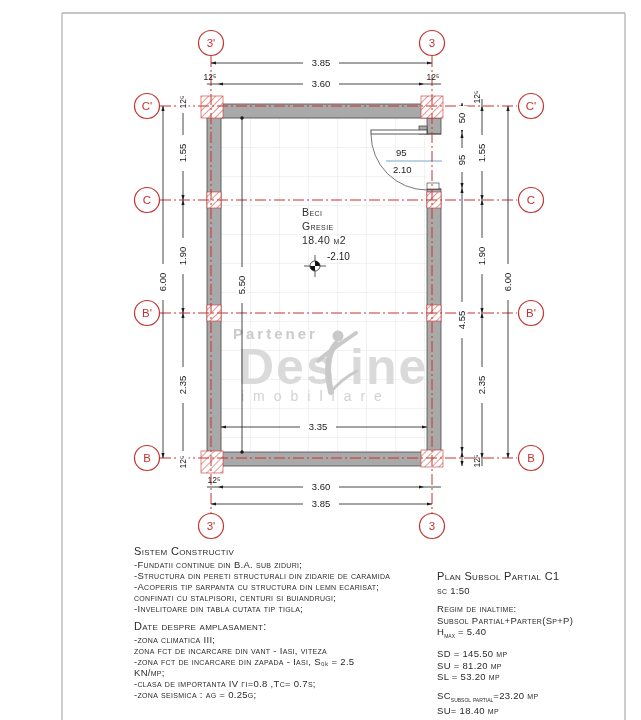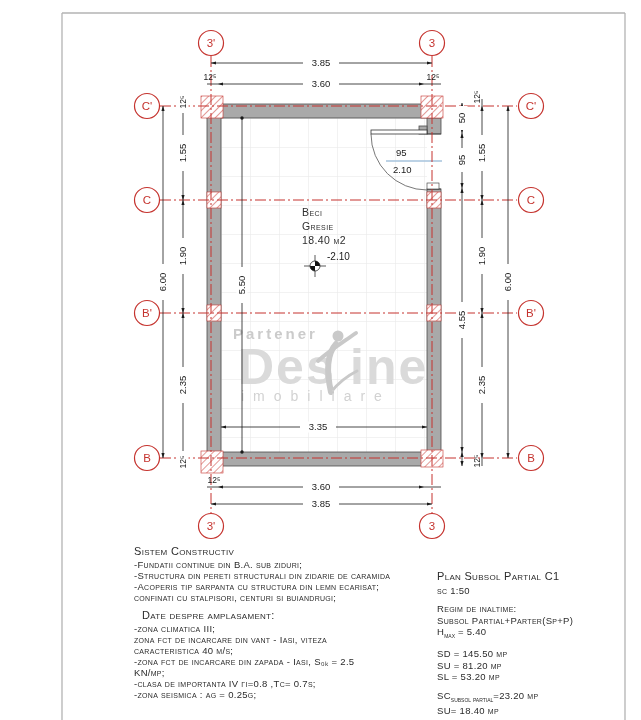--- a/index.html
+++ b/index.html
@@ -11,21 +11,21 @@
   .dimsm{font-size:8.5px;fill:#1a1a1a;}
   .axlbl{font-size:11.5px;fill:#c5332e;}
   .rmtxt{font-size:10.5px;fill:#2e2e2e;font-variant:small-caps;letter-spacing:.4px;}
   .lvltxt{font-size:10px;fill:#1a1a1a;}
   .wm1{font-size:15px;font-weight:bold;letter-spacing:3px;fill:#cbcbcb;}
   .wm2{font-size:50px;font-weight:bold;letter-spacing:2px;fill:#dadada;}
   .wm3{font-size:14px;letter-spacing:9px;fill:#d2d2d2;}
   .col{position:absolute;color:#2b2b2b;font-variant:small-caps;font-size:9.5px;
        line-height:11px;letter-spacing:.3px;}
   .col .h{font-size:11px;margin:0 0 2px 0;font-weight:normal;}
-  .col .h2{margin-top:7px;margin-left:8px;}
+  .col .h2{margin-top:7px;}
   .col div{white-space:nowrap;}
   .col .gap{height:7px;}
   .col sub{font-size:6.5px;letter-spacing:0;}
 </style>
 </head>
 <body>
 
 <svg id="plansvg" width="641" height="720" viewBox="0 0 641 720">
   <defs>
     <marker id="arw" viewBox="0 0 10 10" refX="9.5" refY="5" markerWidth="7" markerHeight="7" orient="auto-start-reverse">
@@ -257,24 +257,24 @@
     <path d="M315,266 L315,271 A5,5 0 0 1 310,266 Z" fill="#111" stroke="none"></path>
   </g>
 </svg>
 
 <div class="col" style="left:134px;top:546px;width:300px;">
   <div class="h">Sistem Constructiv</div>
   <div>-Fundatii continue din B.A. sub ziduri;</div>
   <div>-Structura din pereti structurali din zidarie de caramida</div>
   <div>-Acoperis tip sarpanta cu structura din lemn ecarisat;</div>
   <div>confinati cu stalpisori, centuri si buiandrugi;</div>
+  <div>-Invelitoare din tabla cutata tip tigla;</div>
   <div class="h h2">Date despre amplasament:</div>
   <div>-zona climatica III;</div>
   <div>zona fct de incarcare din vant - Iasi, viteza</div>
-  <div>caracteristica 40 m/s;</div>
   <div>-zona fct de incarcare din zapada - Iasi, S₀ₖ = 2.5</div>
   <div>KN/mp;</div>
   <div>-clasa de importanta IV γi=0.8 ,Tc= 0.7s;</div>
   <div>-zona seismica : ag = 0.25g;</div>
 
 </div>
 
 <div class="col" style="left:437px;top:571px;width:185px;line-height:11.5px;">
   <div class="h">Plan Subsol Partial C1</div>
   <div>sc 1:50</div>

